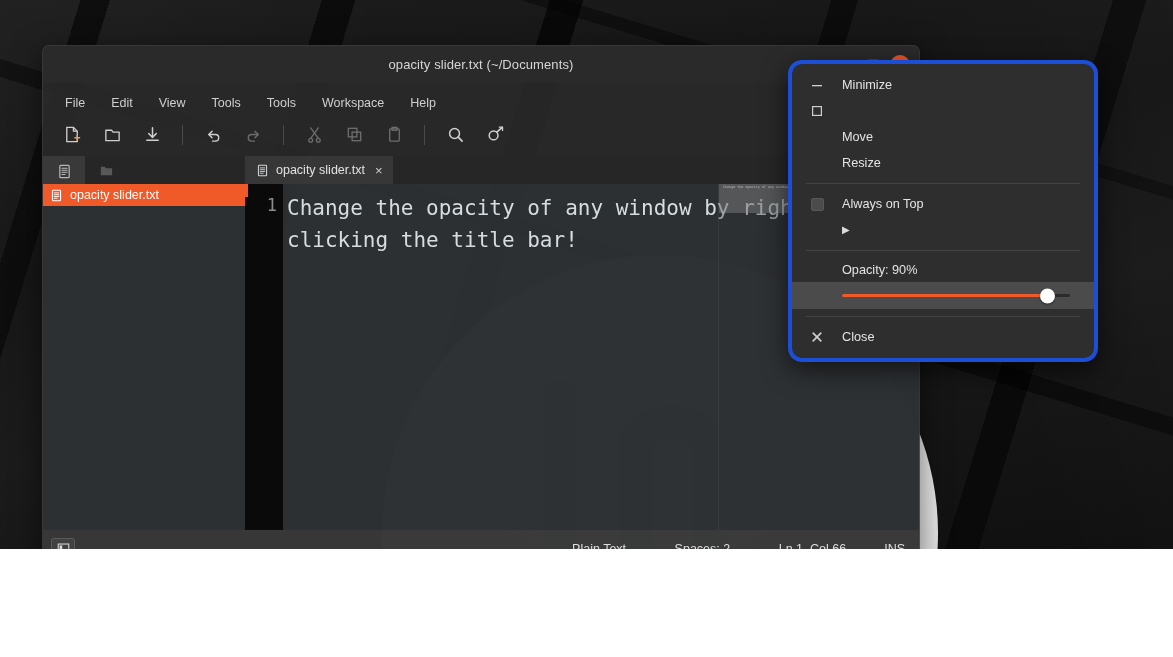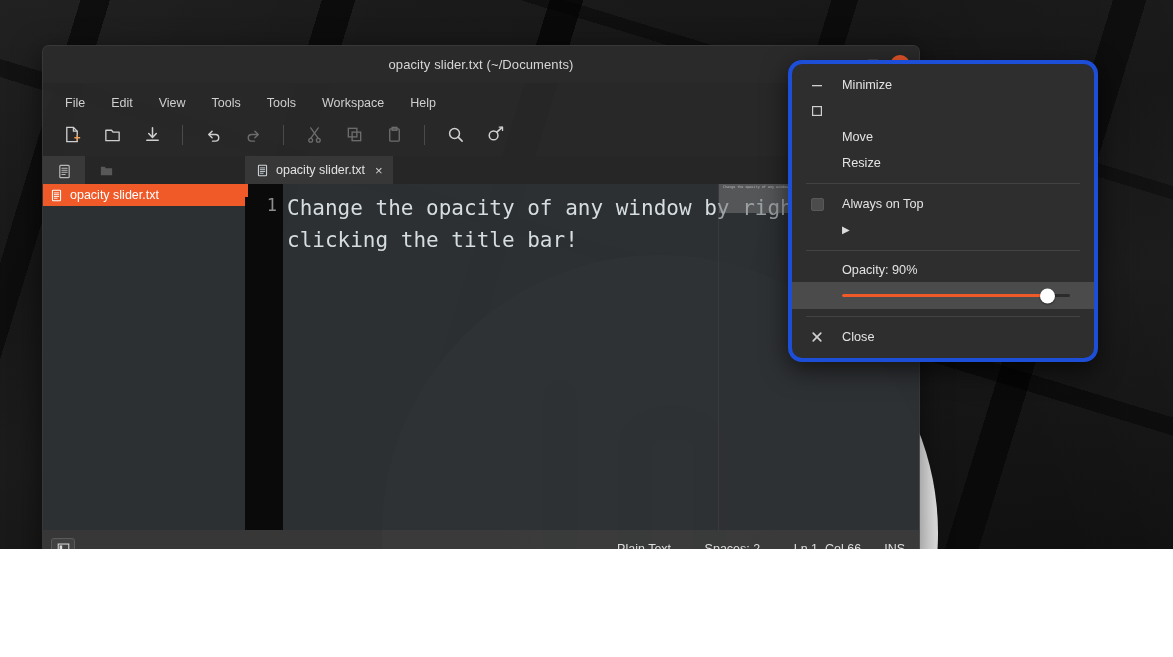--- a/index.html
+++ b/index.html
@@ -309,21 +309,21 @@
     background: rgba(70,70,70,.7);
     display: flex; align-items: center; justify-content: center;
     color: #d8d8d8;
   }
   #status-toggle svg { display: block; }
   .status-gap { flex: 1; }
   .status-item {
     display: flex;
     align-items: flex-end;
     gap: 6px;
-    margin-left: 23px;
+    margin-left: 38px;
   }
   .status-item:first-of-type { margin-left: 0; }
   .caret { font-size: 9px; color: #d8d8d8; line-height: 1; }
 
   
   #context-menu {
     position: absolute;
     left: 788px; top: 60px;
     width: 310px;
     background: #2e2e2e;

